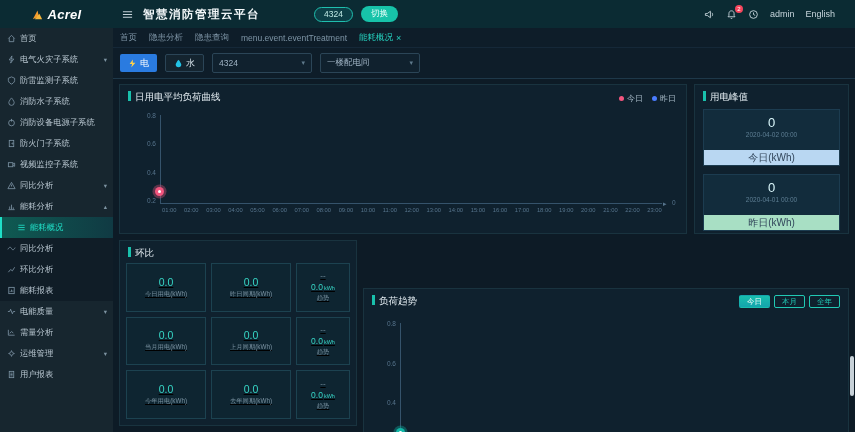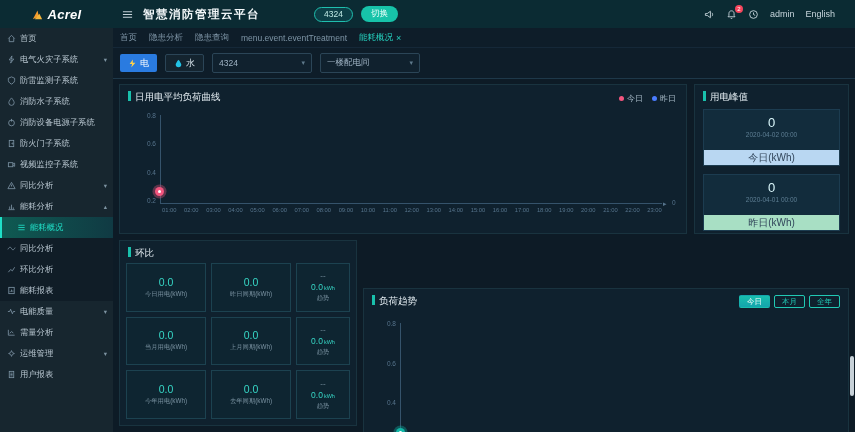--- a/index.html
+++ b/index.html
@@ -91,21 +91,21 @@
 
   #peak-cards { position:absolute; top:24px; left:8px; right:8px; display:flex; flex-direction:column; gap:8px; }
   .pcard { height:57px; background:#122c3c; border:1px solid #1c3c50; display:flex; flex-direction:column; }
   .pval { text-align:center; color:#d9f6fa; font-size:13px; margin-top:5px; }
   .ptime { text-align:center; color:#5e7f94; font-size:6.5px; margin-top:1px; }
   .pfoot { margin-top:auto; height:15px; line-height:15px; text-align:center; font-size:10px; color:#31455a; }
 
   #ring-grid { position:absolute; top:22px; left:6px; right:6px; bottom:6px; display:grid;
                grid-template-columns:80px 80px 1fr; grid-template-rows:repeat(3,1fr); gap:5px; }
   .rcard { border:1px solid #1c4250; background:#0e2531; display:flex; flex-direction:column;
-           align-items:center; justify-content:center; gap:2px; }
+           align-items:center; justify-content:center; gap:2px;text-decoration:underline; }
   .rval { color:#37d7c6; font-size:10.5px; }
   .rlbl { color:#7b93a2; font-size:6.3px; }
   .rdash { color:#7b93a2; font-size:8px; }
   .rtv { color:#37d7c6; font-size:8.5px; }
   .runit { font-size:5.5px; margin-left:1px; }
 
   #trend-buttons { position:absolute; top:6px; right:8px; display:flex; gap:4px; }
   .tbtn { height:13px; padding:0 7px; font-size:7.5px; background:transparent; border:1px solid #21c9b4;
           color:#21c9b4; border-radius:2px; cursor:pointer; font-family:inherit;
           display:flex; align-items:center; }

